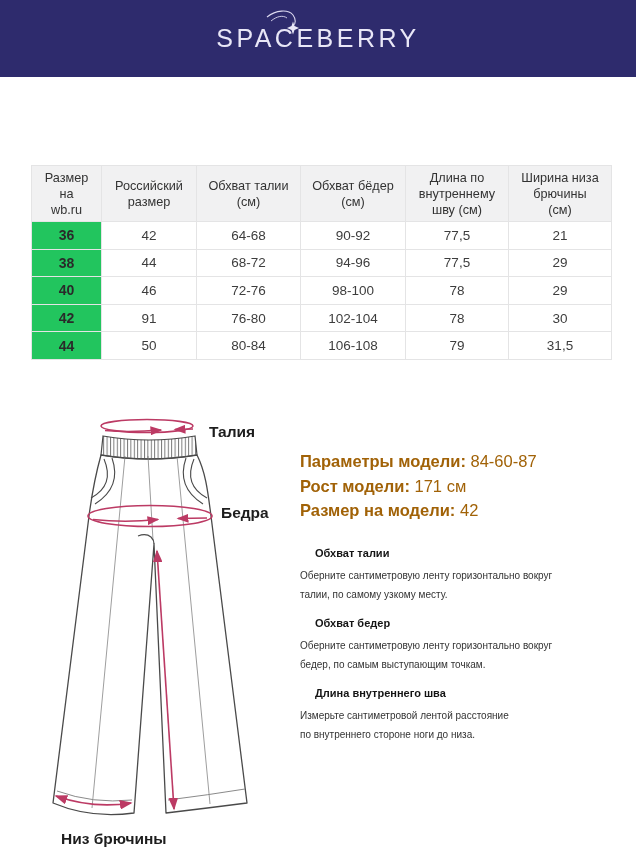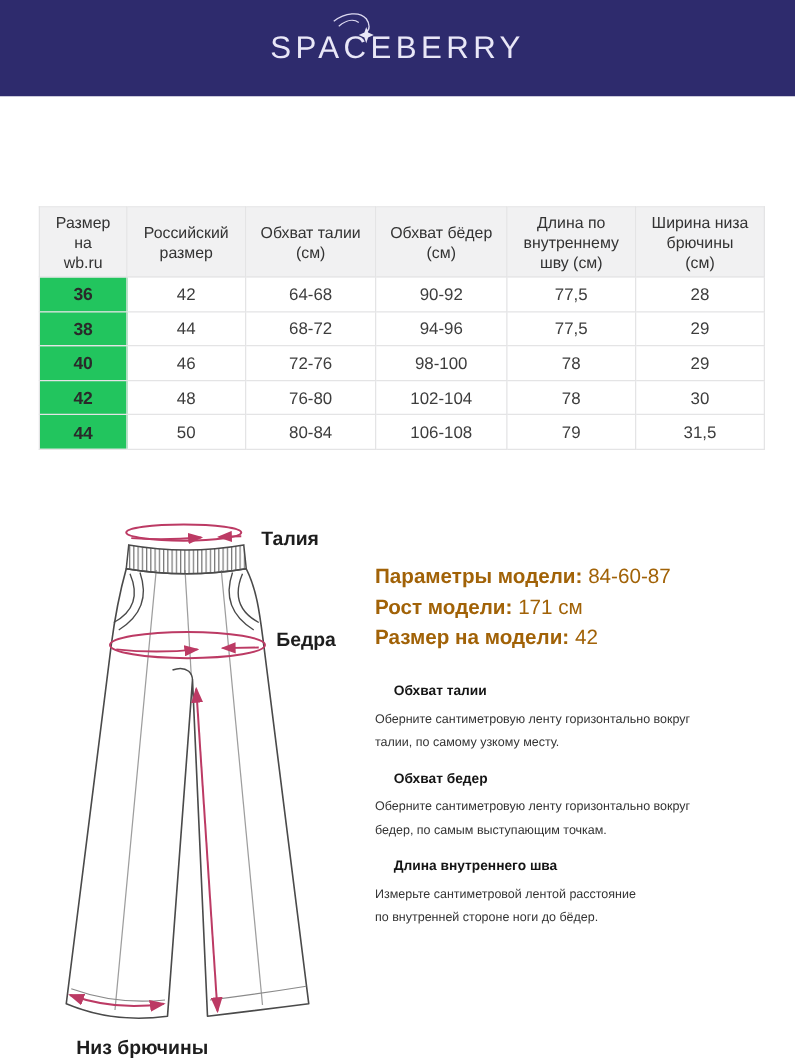--- a/index.html
+++ b/index.html
@@ -70,41 +70,41 @@
         <th>Ширина низа брючины (см)</th>
       </tr>
     </thead>
     <tbody>
       <tr>
         <td class="rowhead">36</td>
         <td>42</td>
         <td>64-68</td>
         <td>90-92</td>
         <td>77,5</td>
-        <td>28</td>
+        <td>21</td>
       </tr>
       <tr>
         <td class="rowhead">38</td>
         <td>44</td>
         <td>68-72</td>
         <td>94-96</td>
         <td>77,5</td>
         <td>29</td>
       </tr>
       <tr>
         <td class="rowhead">40</td>
         <td>46</td>
         <td>72-76</td>
         <td>98-100</td>
         <td>78</td>
         <td>29</td>
       </tr>
       <tr>
         <td class="rowhead">42</td>
-        <td>48</td>
+        <td>91</td>
         <td>76-80</td>
         <td>102-104</td>
         <td>78</td>
         <td>30</td>
       </tr>
       <tr>
         <td class="rowhead">44</td>
         <td>50</td>
         <td>80-84</td>
         <td>106-108</td>
@@ -188,18 +188,18 @@
 талии, по самому узкому месту.</p>
       </div>
       <div>
         <h3>Обхват бедер</h3>
         <p>Оберните сантиметровую ленту горизонтально вокруг
 бедер, по самым выступающим точкам.</p>
       </div>
       <div>
         <h3>Длина внутреннего шва</h3>
         <p>Измерьте сантиметровой лентой расстояние
-по внутренней стороне ноги до бёдер.</p>
+по внутреннего стороне ноги до низа.</p>
       </div>
     </div>
   </div>
 
 </div>
 
 </body></html>

